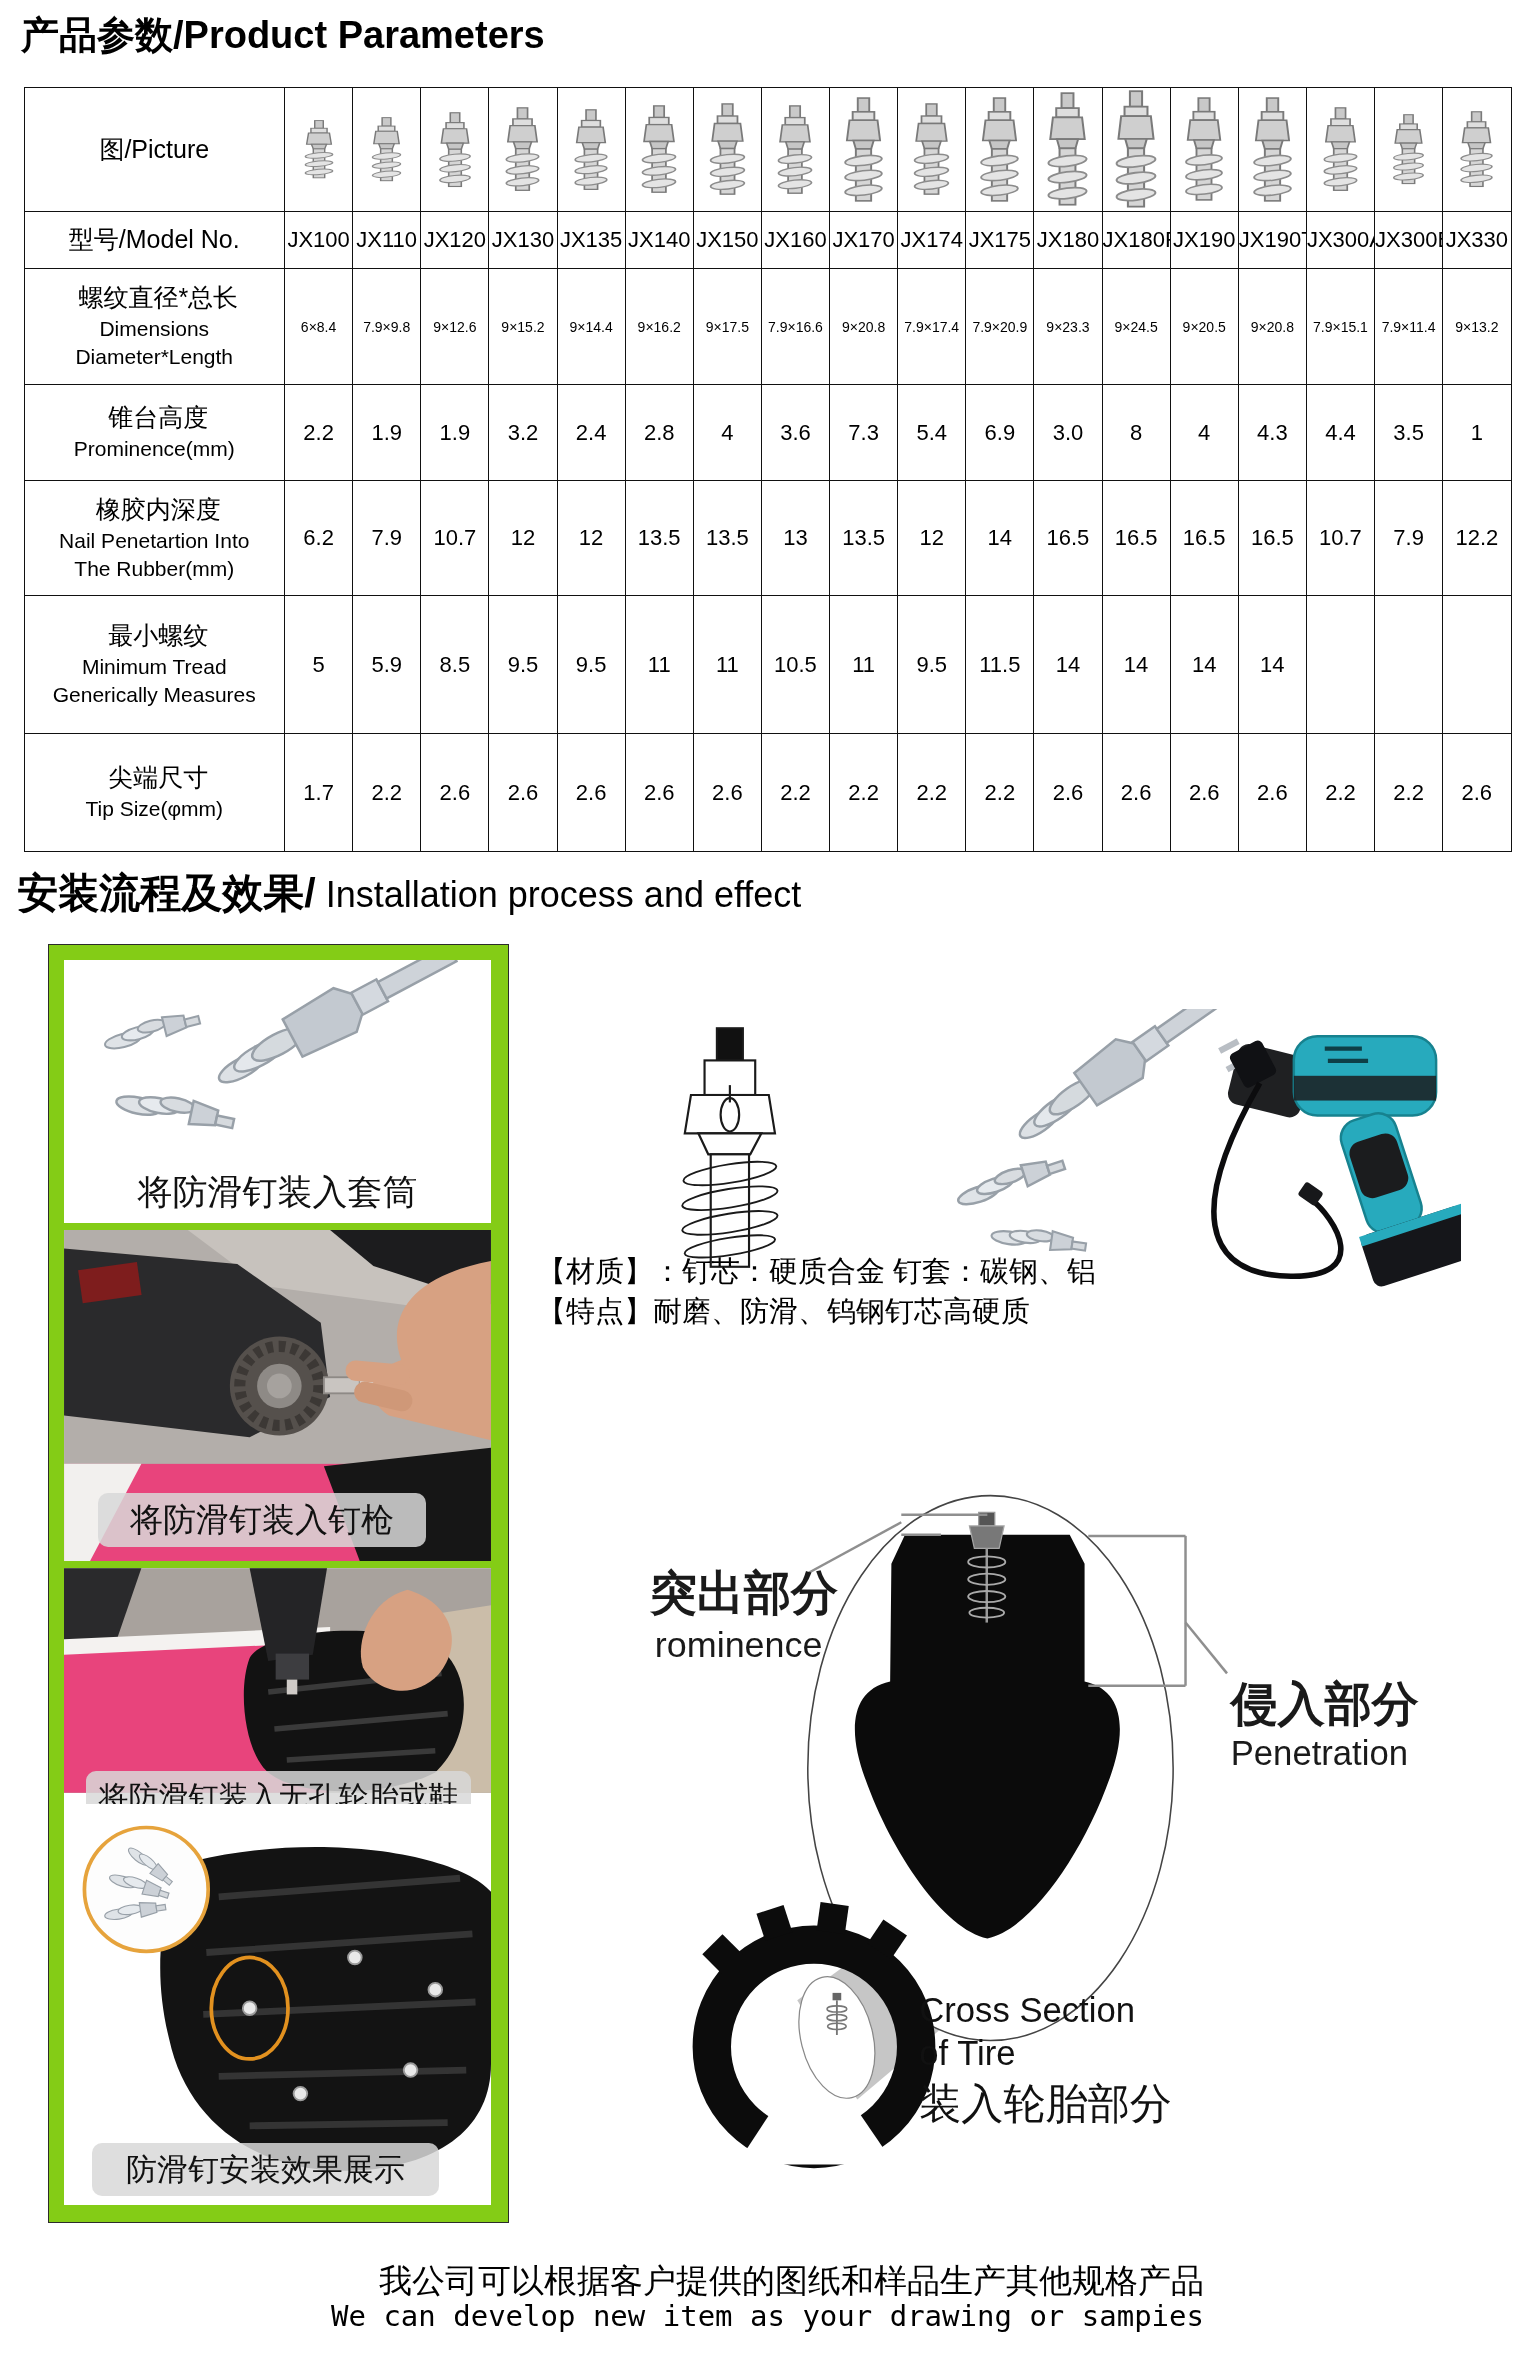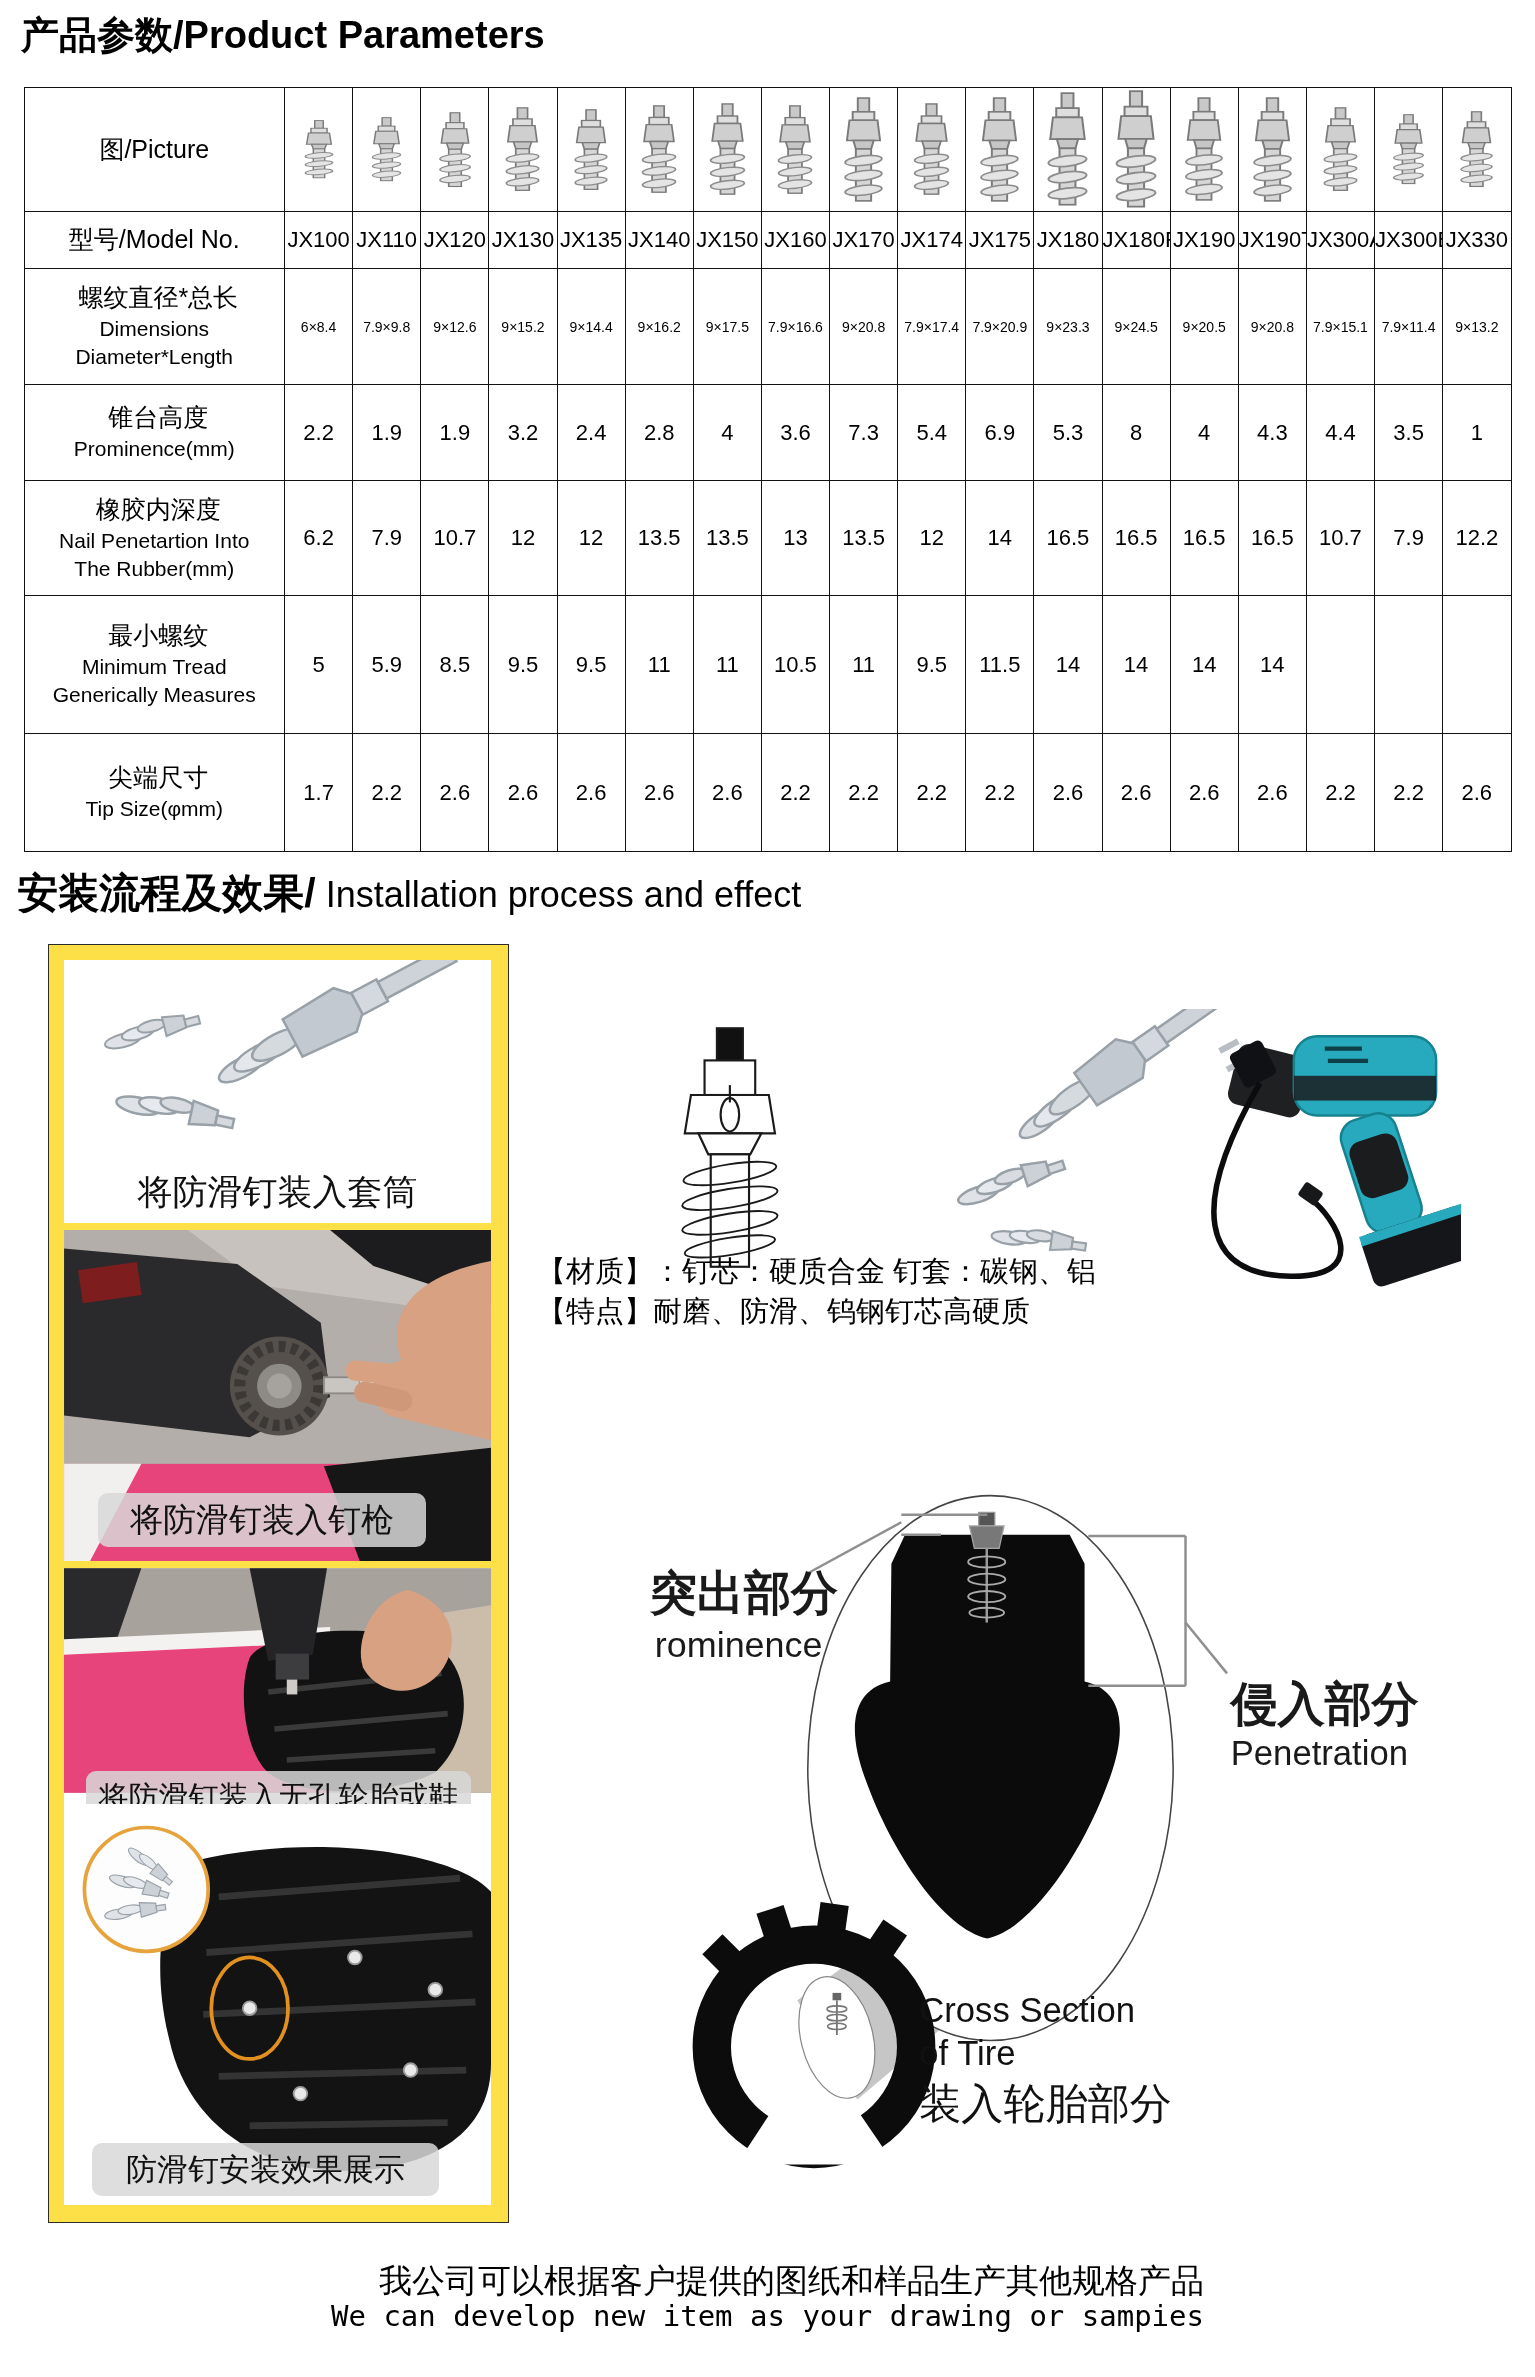--- a/index.html
+++ b/index.html
@@ -23,21 +23,21 @@
   tr.r-pic{height:124px;}  tr.r-model{height:57px;} tr.r-dim{height:116px;}
   tr.r-prom{height:96px;} tr.r-pen{height:115px;}  tr.r-tread{height:138px;} tr.r-tip{height:118px;}
   tr.r-model td{font-size:22px;}
   tr.r-dim td{font-size:14px;}
   tr.r-prom td,tr.r-pen td,tr.r-tread td,tr.r-tip td{font-size:22px;}
   th.lbl{font-size:25px;line-height:1.35;white-space:normal;}
   th.lbl .lz{font-size:25px;padding-left:8px;} th.lbl .le{font-size:21px;}
   tr.r-pic td svg{vertical-align:middle;}
 
   
-  .panel{left:48px;top:944px;width:459px;height:1277px;background:#fde047;border:1.2px solid #2b2b2b;}
+  .panel{left:48px;top:944px;width:459px;height:1277px;background:#84cc16;border:1.2px solid #2b2b2b;}
   .photo{position:absolute;left:15px;width:427px;background:#fff;}
   .photo svg{display:block;}
   #photo1{top:15px;height:263px;}
   #photo2{top:285px;height:331px;}
   #photo3{top:623px;height:272px;}
   #photo4{top:859px;height:401px;}
   .cap1{position:absolute;left:0;right:0;bottom:7.4px;text-align:center;font-size:35px;color:#111;}
   .pill{position:absolute;background:rgba(216,216,216,0.85);border-radius:10px;color:#111;
         display:flex;align-items:center;justify-content:center;}
   #cap2{left:34px;bottom:13.6px;width:328px;height:54px;font-size:33px;}
@@ -335,21 +335,21 @@
           <td>1.9</td>
           <td>1.9</td>
           <td>3.2</td>
           <td>2.4</td>
           <td>2.8</td>
           <td>4</td>
           <td>3.6</td>
           <td>7.3</td>
           <td>5.4</td>
           <td>6.9</td>
-          <td>5.3</td>
+          <td>3.0</td>
           <td>8</td>
           <td>4</td>
           <td>4.3</td>
           <td>4.4</td>
           <td>3.5</td>
           <td>1</td>
         </tr>
       <tr class="r-pen">
         <th class="lbl">
             <div class="lz">橡胶内深度</div>

